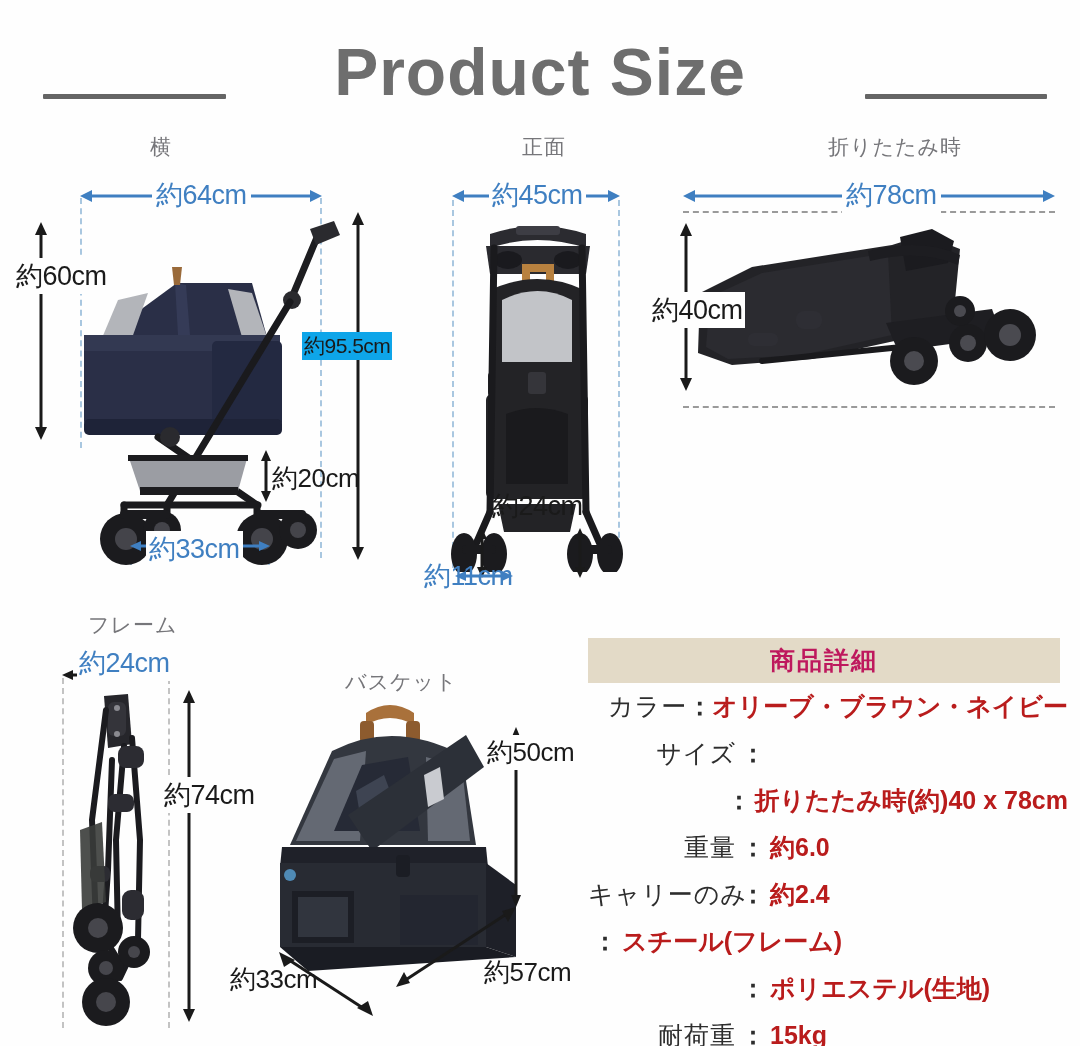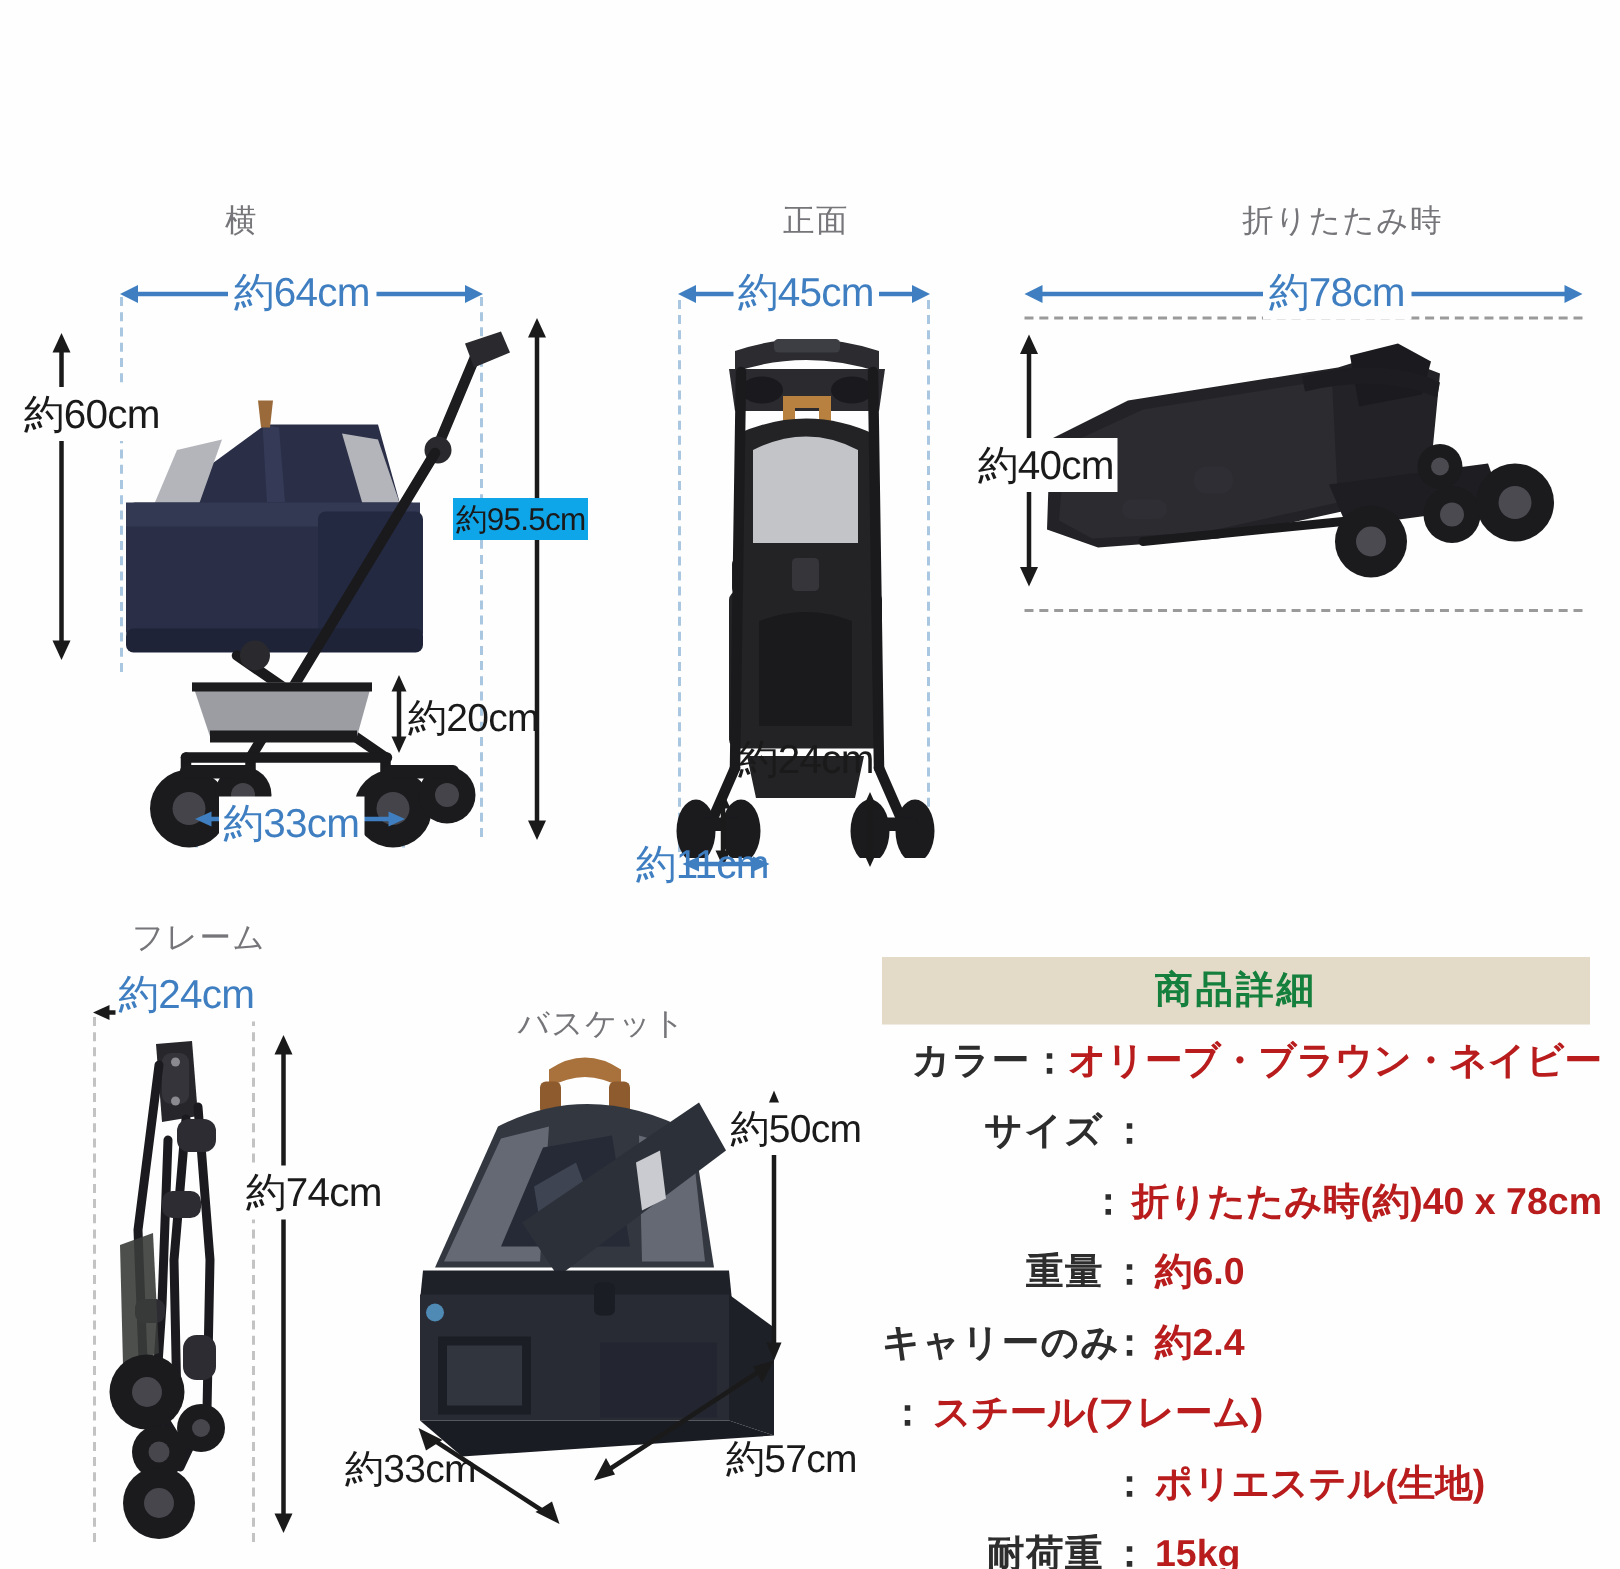--- a/index.html
+++ b/index.html
@@ -91,39 +91,39 @@
     left: 588px; top: 638px;
     width: 472px; height: 45px;
     background: #e3dac7;
   }
   .details-header-text {
     width: 100%;
     text-align: center;
     line-height: 45px;
     font-size: 25px;
     font-weight: bold;
-    color: #15803d;
+    color: #be185d;
     letter-spacing: 2px;
   }
   .details-table {
     position: absolute;
     left: 588px; top: 690px;
     width: 480px;
   }
   .det-row {
     display: flex;
     align-items: baseline;
     margin-bottom: 7px;
     height: 40px;
   }
   .det-label {
     width: 148px;
     text-align: right;
     font-size: 25px;
-    font-weight: bold;
+    font-weight: normal;
     color: #2d2d2d;
     white-space: nowrap;
     letter-spacing: 1px;
   }
   .det-colon {
     width: 34px;
     text-align: center;
     font-size: 25px;
     font-weight: bold;
     color: #2d2d2d;
@@ -135,20 +135,25 @@
     color: #b91c1c;
     white-space: nowrap;
     letter-spacing: 0px;
   }
 </style>
 </head>
 <body>
 
 <div id="page">
 
+  <div class="title-row">
+    <div class="title-rule left"></div>
+    <div class="title-text">Product Size</div>
+    <div class="title-rule right"></div>
+  </div>
 
   <div class="caption" style="left:150px; top:133px;">横</div>
 
   <div class="guide-v" style="left:80px;  top:198px; height:250px;"></div>
   <div class="guide-v" style="left:320px; top:198px; height:360px;"></div>
   <div class="guide-v" style="left:130px; top:520px; height:45px;"></div>
   <div class="guide-v" style="left:268px; top:520px; height:45px;"></div>
 
   <svg class="art" style="left:62px; top:205px;" width="290" height="370" viewBox="0 0 290 370">
 

